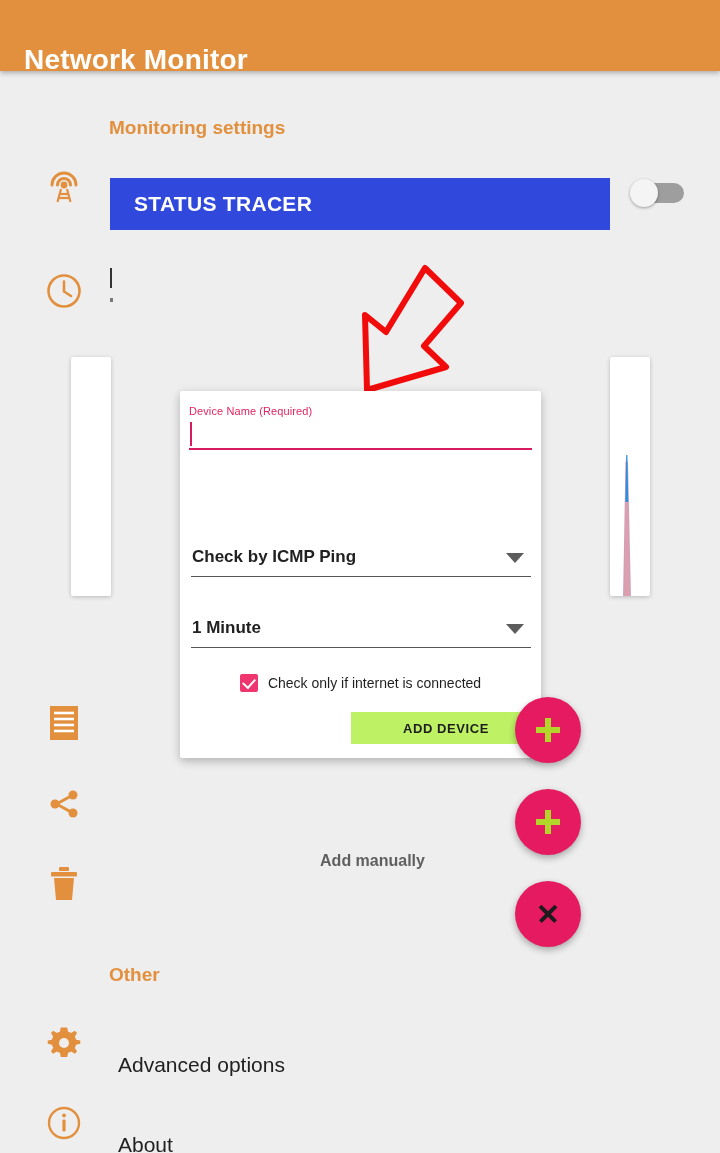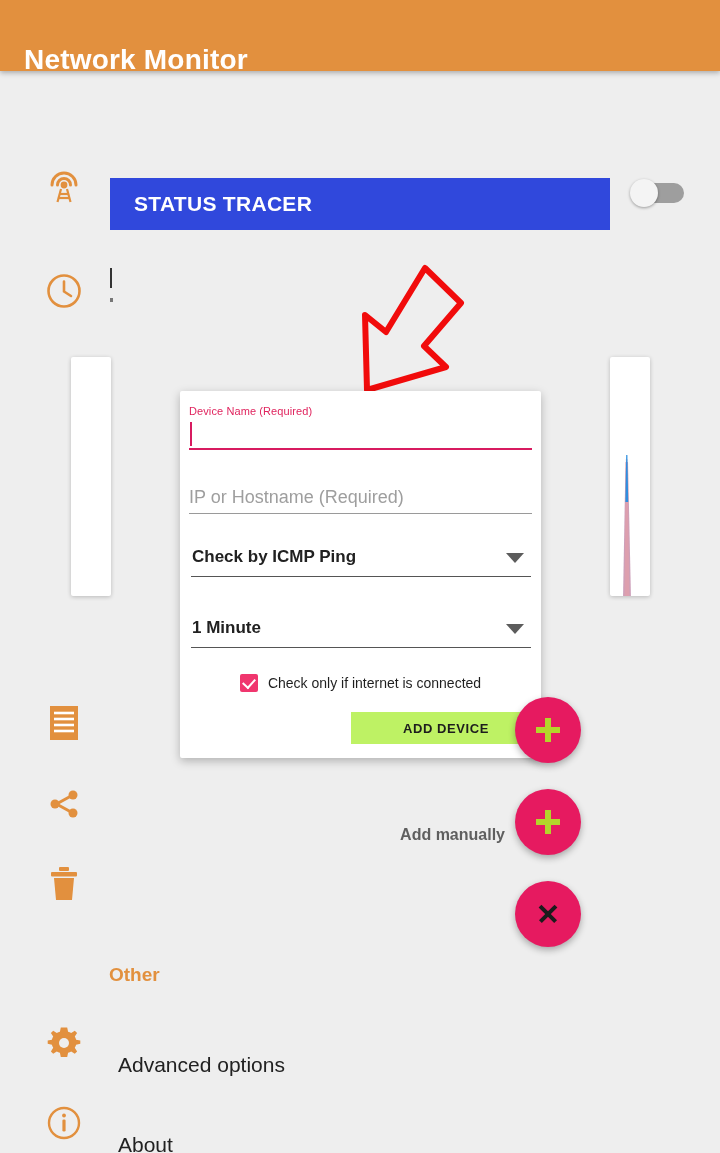--- a/index.html
+++ b/index.html
@@ -279,20 +279,21 @@
 </style>
 </head>
 <body>
 
 <div id="screen">
 
   <div class="appbar">
     <div class="appbar-title">Network Monitor</div>
   </div>
 
+  <div class="section-header" id="sec-monitoring">Monitoring settings</div>
 
   <div class="rail-icon" style="top:161px;">
     <svg width="42" height="42" viewBox="0 0 42 42">
       <g fill="none" stroke="#e2903e" stroke-width="3" stroke-linecap="round">
         <path d="M9 21 A12 12 0 0 1 33 21"></path>
         <path d="M14.5 21 A6.5 6.5 0 0 1 27.5 21"></path>
       </g>
       <circle cx="21" cy="21" r="3.4" fill="#e2903e"></circle>
       <g stroke="#e2903e" stroke-width="2.2" fill="none">
         <path d="M18 25 L14.5 38"></path>
@@ -374,26 +375,20 @@
   <div class="dialog">
 
     <div class="field" style="top:14px;">
       <div class="field-label">Device Name (Required)</div>
       <div class="field-input">
         <div class="caret"></div>
         <div class="field-underline"></div>
       </div>
     </div>
 
-    <div class="field" style="top:90px;">
-      <div class="field-input">
-        <div class="placeholder">IP or Hostname (Required)</div>
-        <div class="field-underline plain"></div>
-      </div>
-    </div>
 
     <div class="spinner" style="top:150px;">
       <div class="spinner-value">Check by ICMP Ping</div>
       <div class="spinner-arrow"></div>
       <div class="spinner-underline"></div>
     </div>
 
     <div class="spinner" style="top:221px;">
       <div class="spinner-value">1 Minute</div>
       <div class="spinner-arrow"></div>
@@ -405,21 +400,21 @@
       <div class="checkrow-label">Check only if internet is connected</div>
     </div>
 
     <button class="add-device-btn">ADD DEVICE</button>
   </div>
 
   <div class="fab" style="left:515px; top:697px;">
     <div class="plus"></div>
   </div>
 
-  <div class="fab-label" style="left:240px; top:826px; width:265px;">Add manually</div>
+  <div class="fab-label" style="left:240px; top:852px; width:265px;text-align:center;">Add manually</div>
 
   <div class="fab" style="left:515px; top:789px;">
     <div class="plus"></div>
   </div>
 
   <div class="fab" style="left:515px; top:881px;">
     <div class="cross"></div>
   </div>
 
   <div class="section-header" id="sec-other">Other</div>

